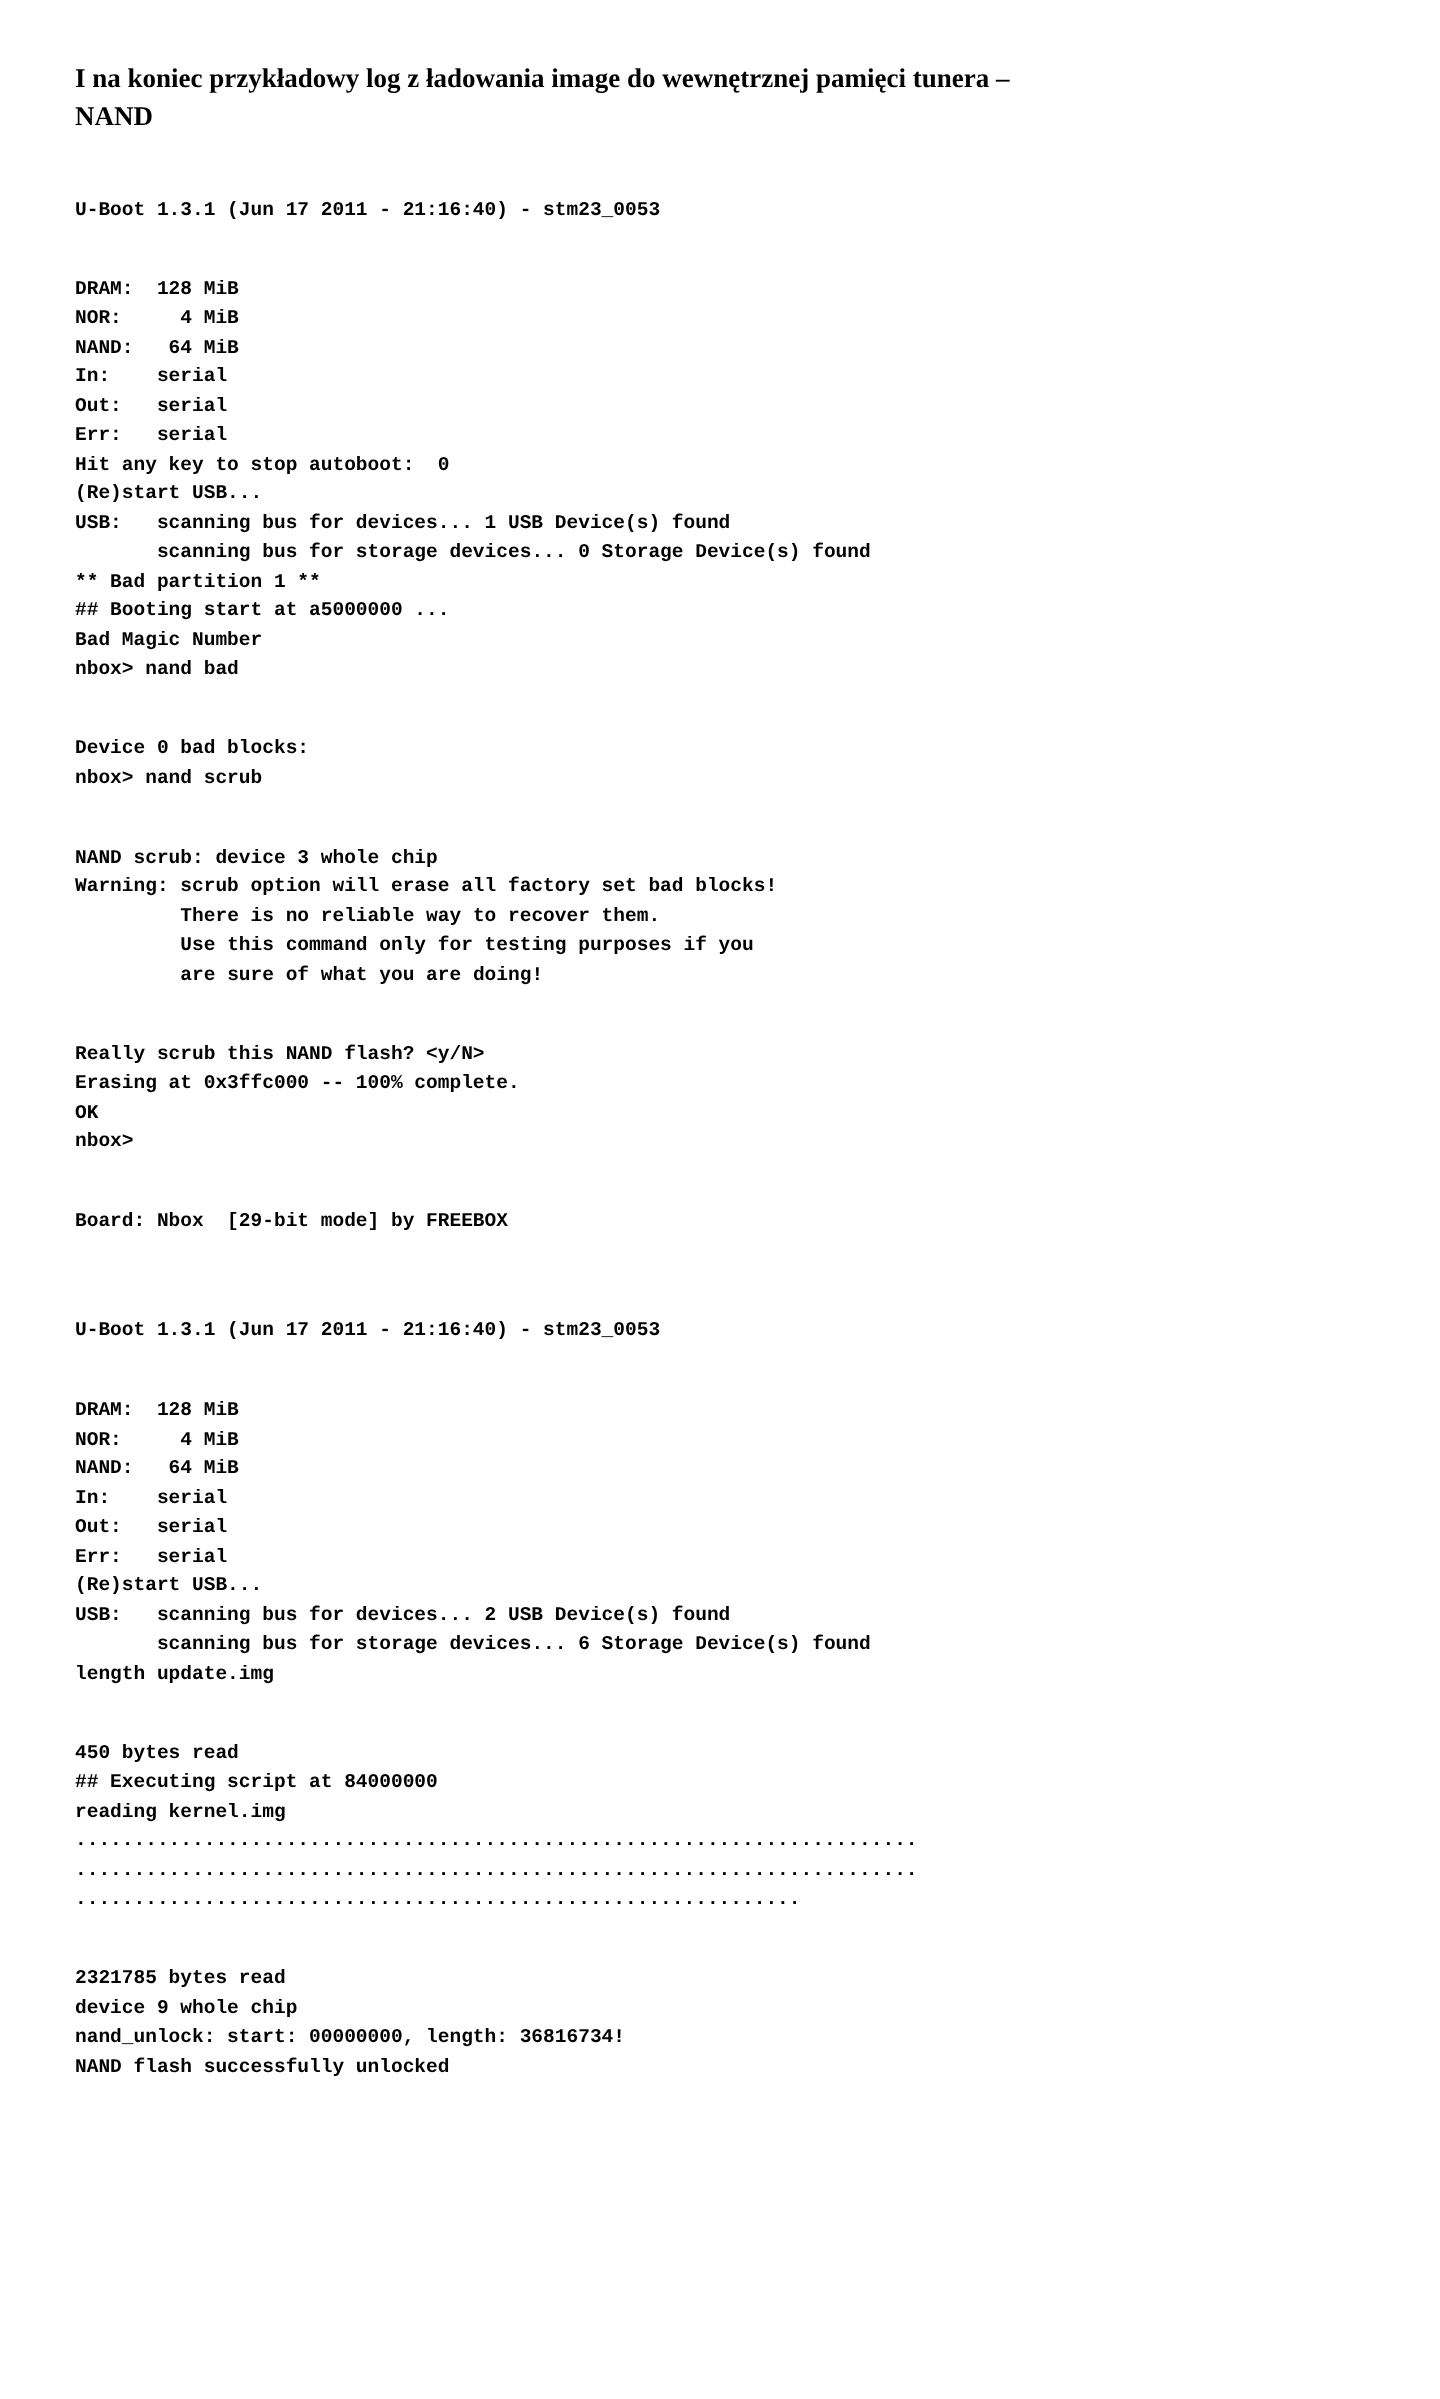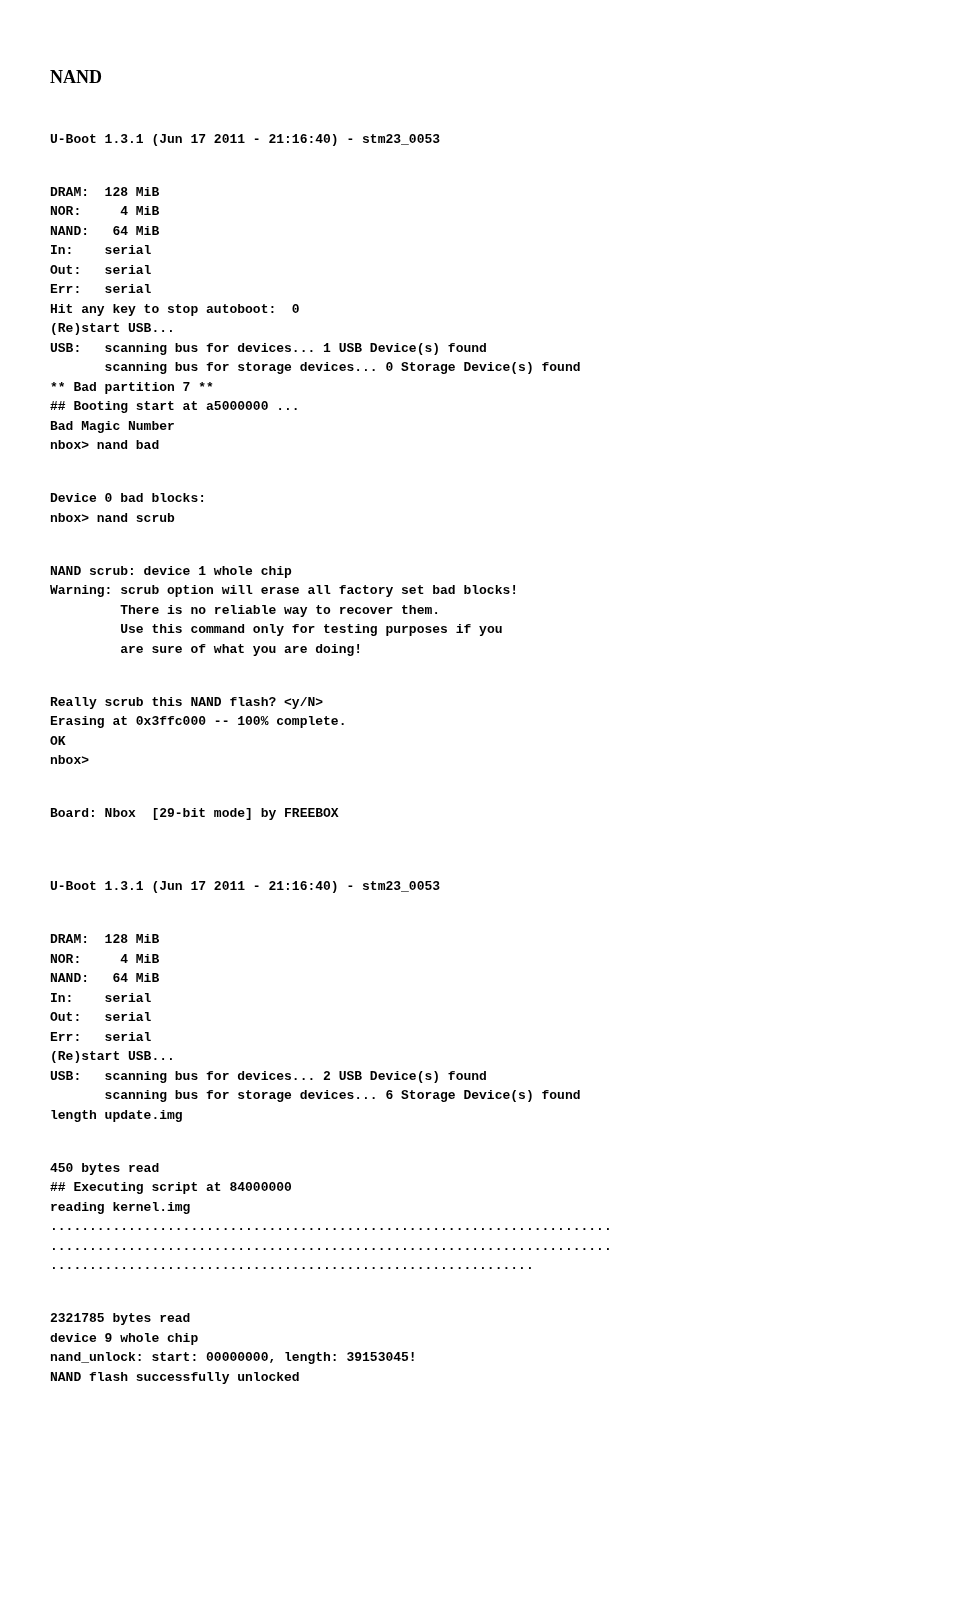--- a/index.html
+++ b/index.html
@@ -27,43 +27,43 @@
     font-weight: bold;
   }
   .block {
     margin-bottom: 14px;
   }
 </style>
 </head>
 <body>
 
 <div class="heading">
-  <br>
+  <span>I na koniec przykładowy log z ładowania image do wewnętrznej pamięci tunera –</span><br>
   <span>NAND</span>
 </div>
 
 <div class="terminal">
 <div class="block"><span>U-Boot 1.3.1 (Jun 17 2011 - 21:16:40) - stm23_0053</span></div>
 <div class="block"><span>DRAM:  128 MiB</span>
 <span>NOR:     4 MiB</span>
 <span>NAND:   64 MiB</span>
 <span>In:    serial</span>
 <span>Out:   serial</span>
 <span>Err:   serial</span>
 <span>Hit any key to stop autoboot:  0</span>
 <span>(Re)start USB...</span>
 <span>USB:   scanning bus for devices... 1 USB Device(s) found</span>
 <span>       scanning bus for storage devices... 0 Storage Device(s) found</span>
-<span>** Bad partition 7 **</span>
+<span>** Bad partition 1 **</span>
 <span>## Booting start at a5000000 ...</span>
 <span>Bad Magic Number</span>
 <span>nbox&gt; nand bad</span></div>
 <div class="block"><span>Device 0 bad blocks:</span>
 <span>nbox&gt; nand scrub</span></div>
-<div class="block"><span>NAND scrub: device 1 whole chip</span>
+<div class="block"><span>NAND scrub: device 3 whole chip</span>
 <span>Warning: scrub option will erase all factory set bad blocks!</span>
 <span>         There is no reliable way to recover them.</span>
 <span>         Use this command only for testing purposes if you</span>
 <span>         are sure of what you are doing!</span></div>
 <div class="block"><span>Really scrub this NAND flash? &lt;y/N&gt;</span>
 <span>Erasing at 0x3ffc000 -- 100% complete.</span>
 <span>OK</span>
 <span>nbox&gt;</span></div>
 <div class="block"><span>Board: Nbox  [29-bit mode] by FREEBOX</span></div>
 <div class="block" style="margin-top:20px;"><span>U-Boot 1.3.1 (Jun 17 2011 - 21:16:40) - stm23_0053</span></div>
@@ -78,15 +78,15 @@
 <span>       scanning bus for storage devices... 6 Storage Device(s) found</span>
 <span>length update.img</span></div>
 <div class="block"><span>450 bytes read</span>
 <span>## Executing script at 84000000</span>
 <span>reading kernel.img</span>
 <span>........................................................................</span>
 <span>........................................................................</span>
 <span>..............................................................</span></div>
 <div class="block"><span>2321785 bytes read</span>
 <span>device 9 whole chip</span>
-<span>nand_unlock: start: 00000000, length: 39153045!</span>
+<span>nand_unlock: start: 00000000, length: 36816734!</span>
 <span>NAND flash successfully unlocked</span></div>
 </div>
 
 </body></html>

